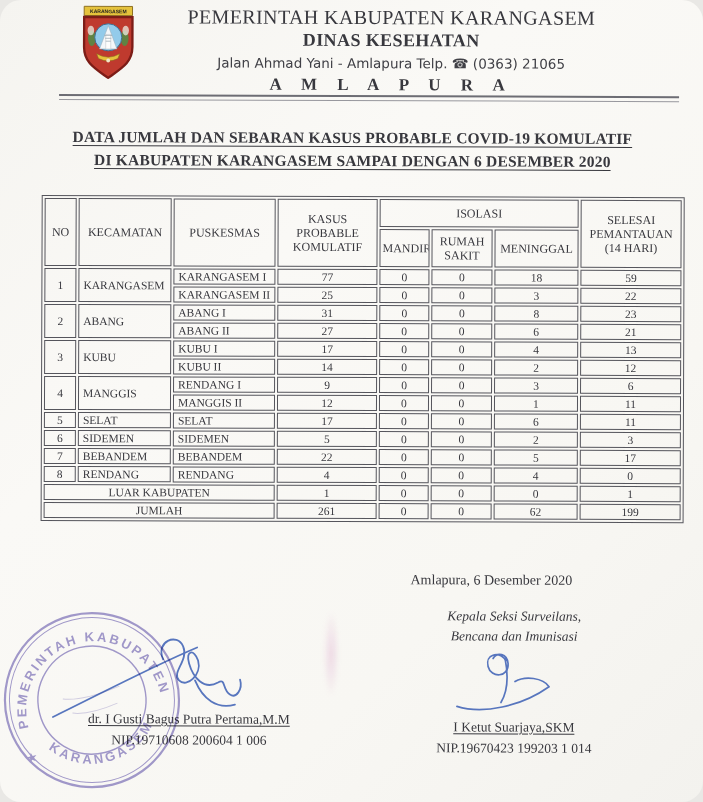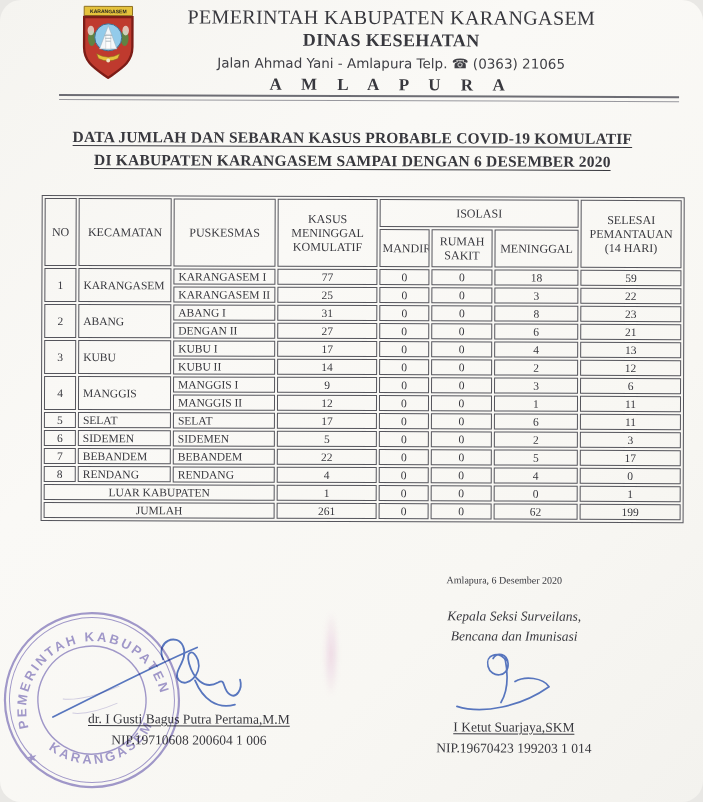--- a/index.html
+++ b/index.html
@@ -35,21 +35,21 @@
   thead th{font-size:12px;text-align:center;line-height:1.18;padding:1px 2px;}
   tr.h1 th{height:24px;}
   tr.h2 th{height:34px;}
   tbody td{font-size:11.5px;height:14px;line-height:14px;padding:0 3px;}
   td.no,td.num{text-align:center;}
   td.kec,td.pus{text-align:left;padding-left:4px;}
   td.span-label{text-align:center;}
 
   
   .close{position:absolute;text-align:center;font-size:13.5px;line-height:20px;}
-  .right-date{left:385px;top:570px;width:240px;font-size:10px;}
+  .right-date{left:372px;top:570px;width:240px;font-size:14px;}
   .right-title{left:395px;top:606px;width:240px;font-style:italic;}
   .left-title{left:38px;top:582px;width:258px;}
   .left-name{left:28px;top:710px;width:324px;}
   .right-name{left:385px;top:717px;width:260px;}
   .sig-name{text-decoration:underline;text-underline-offset:2px;}
   .nip{margin-top:1px;}
 
   
   .stamp{position:absolute;left:-7px;top:601px;width:200px;height:200px;
          opacity:.58;mix-blend-mode:multiply;}
@@ -109,21 +109,21 @@
         <col style="width:50px">
           <col style="width:61px">
           <col style="width:84px">
           <col style="width:101px">
       </colgroup>
       <thead>
         <tr class="h1">
           <th rowspan="2">NO</th>
           <th rowspan="2">KECAMATAN</th>
           <th rowspan="2">PUSKESMAS</th>
-          <th rowspan="2">KASUS MENINGGAL KOMULATIF</th>
+          <th rowspan="2">KASUS PROBABLE KOMULATIF</th>
           <th colspan="3">ISOLASI</th>
           <th rowspan="2">SELESAI PEMANTAUAN (14 HARI)</th>
         </tr>
         <tr class="h2">
           <th>MANDIRI</th>
           <th>RUMAH SAKIT</th>
           <th>MENINGGAL</th>
         </tr>
       </thead>
       <tbody>
@@ -149,21 +149,21 @@
           <td class="no" rowspan="2">2</td>
           <td class="kec" rowspan="2">ABANG</td>
           <td class="pus">ABANG I</td>
           <td class="num">31</td>
           <td class="num">0</td>
           <td class="num">0</td>
           <td class="num">8</td>
           <td class="num">23</td>
         </tr>
         <tr>
-          <td class="pus">DENGAN II</td>
+          <td class="pus">ABANG II</td>
           <td class="num">27</td>
           <td class="num">0</td>
           <td class="num">0</td>
           <td class="num">6</td>
           <td class="num">21</td>
         </tr>
         <tr>
           <td class="no" rowspan="2">3</td>
           <td class="kec" rowspan="2">KUBU</td>
           <td class="pus">KUBU I</td>
@@ -177,21 +177,21 @@
           <td class="pus">KUBU II</td>
           <td class="num">14</td>
           <td class="num">0</td>
           <td class="num">0</td>
           <td class="num">2</td>
           <td class="num">12</td>
         </tr>
         <tr>
           <td class="no" rowspan="2">4</td>
           <td class="kec" rowspan="2">MANGGIS</td>
-          <td class="pus">MANGGIS I</td>
+          <td class="pus">RENDANG I</td>
           <td class="num">9</td>
           <td class="num">0</td>
           <td class="num">0</td>
           <td class="num">3</td>
           <td class="num">6</td>
         </tr>
         <tr>
           <td class="pus">MANGGIS II</td>
           <td class="num">12</td>
           <td class="num">0</td>

